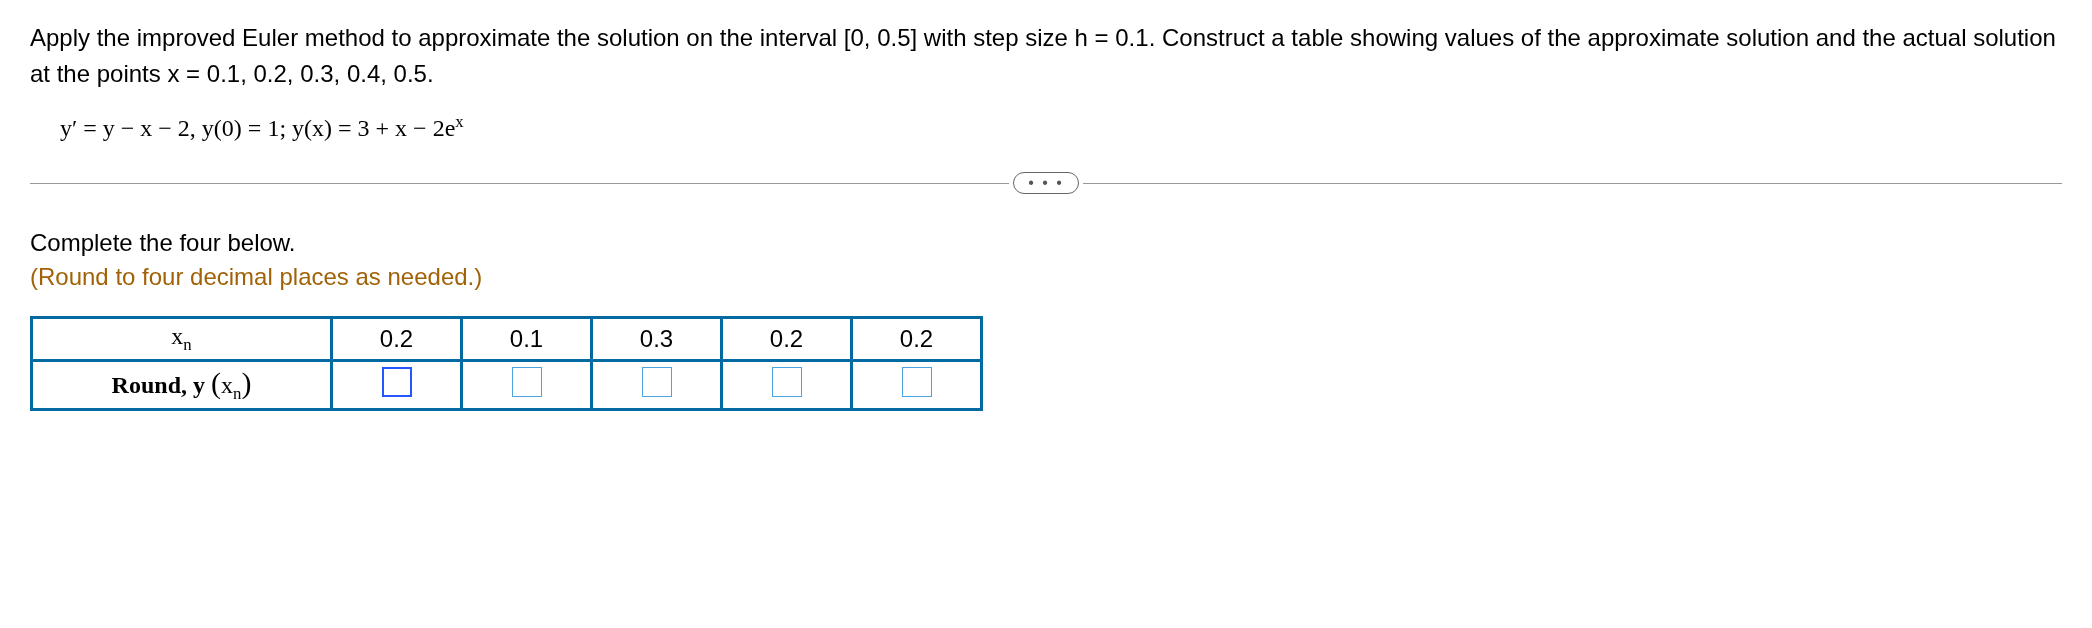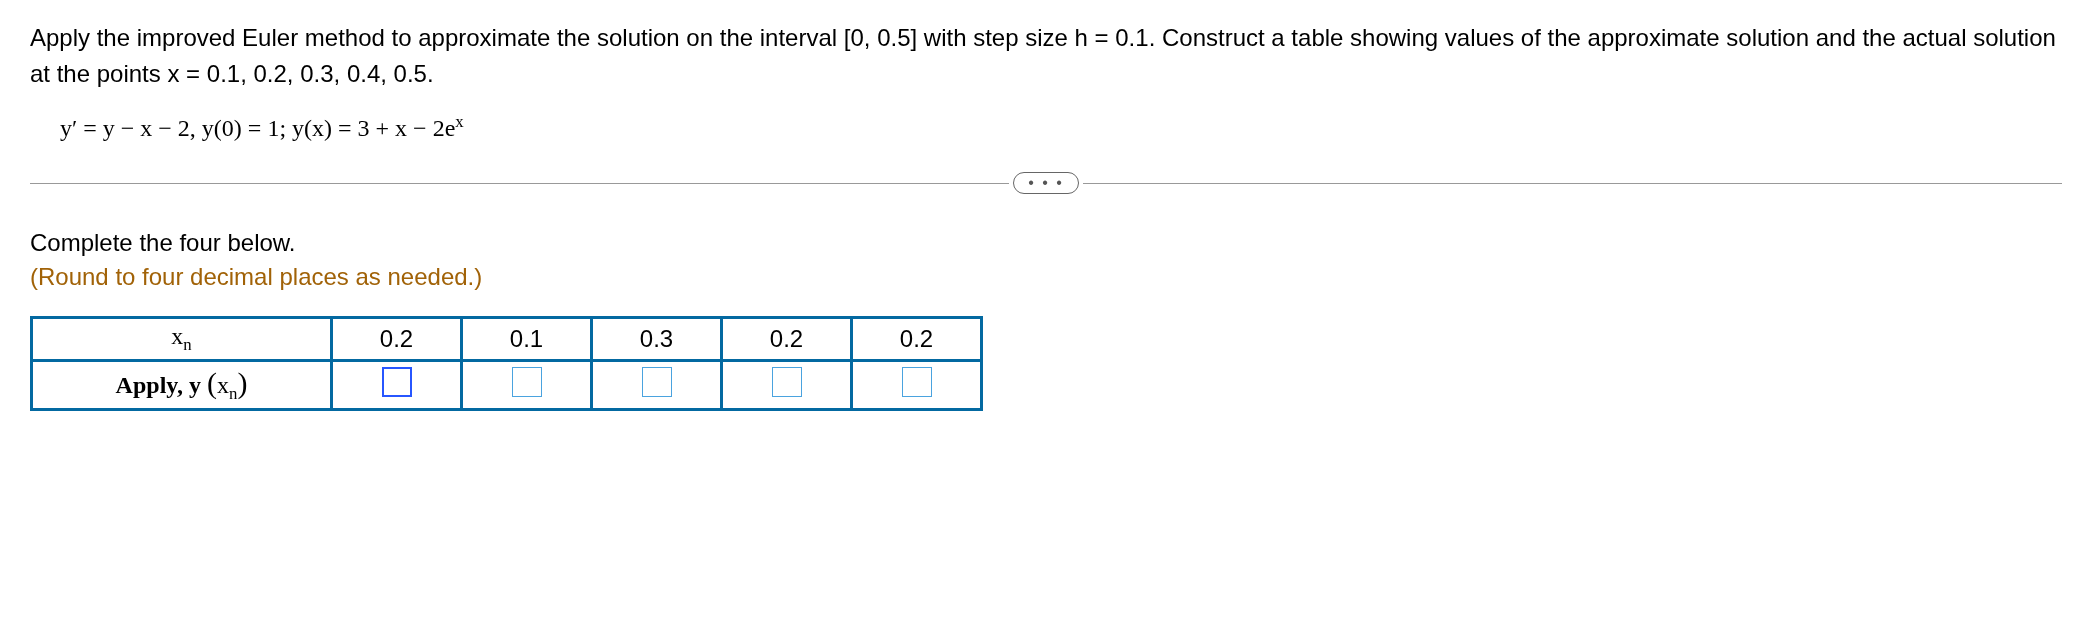--- a/index.html
+++ b/index.html
@@ -117,21 +117,21 @@
       <span>x</span><span class="sub">n</span>
     </td>
     <td class="value-cell">0.2</td>
     <td class="value-cell">0.1</td>
     <td class="value-cell">0.3</td>
     <td class="value-cell">0.2</td>
     <td class="value-cell">0.2</td>
   </tr>
   <tr>
     <td class="label-cell">
-      <b><span>Apply, y</span></b>
+      <b><span>Round, y</span></b>
       <span style="font-size:30px;">(</span><span>x</span><span class="sub">n</span><span style="font-size:30px;">)</span>
     </td>
     <td class="value-cell">
       <span class="input-box focused"></span>
     </td>
     <td class="value-cell">
       <span class="input-box"></span>
     </td>
     <td class="value-cell">
       <span class="input-box"></span>

